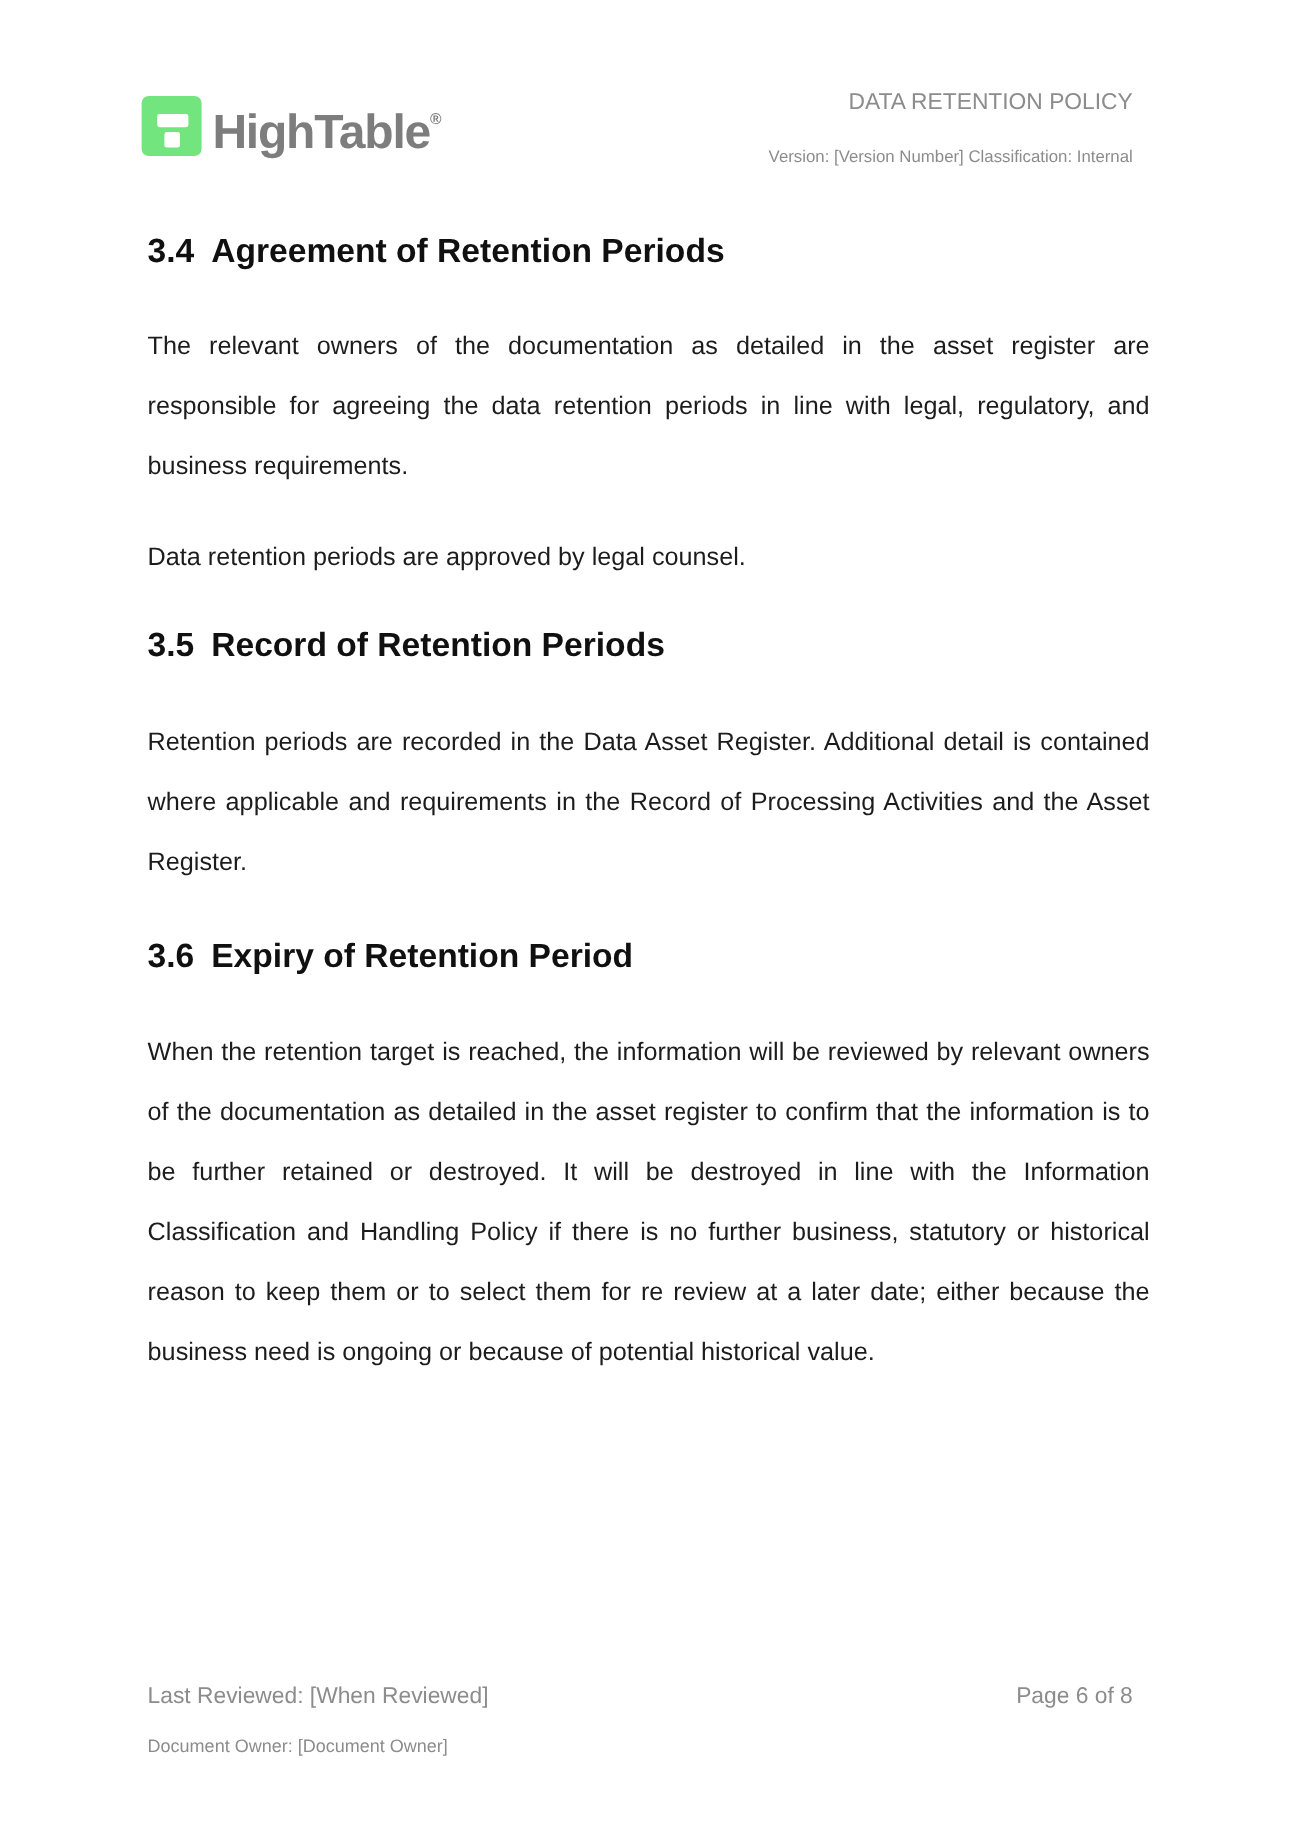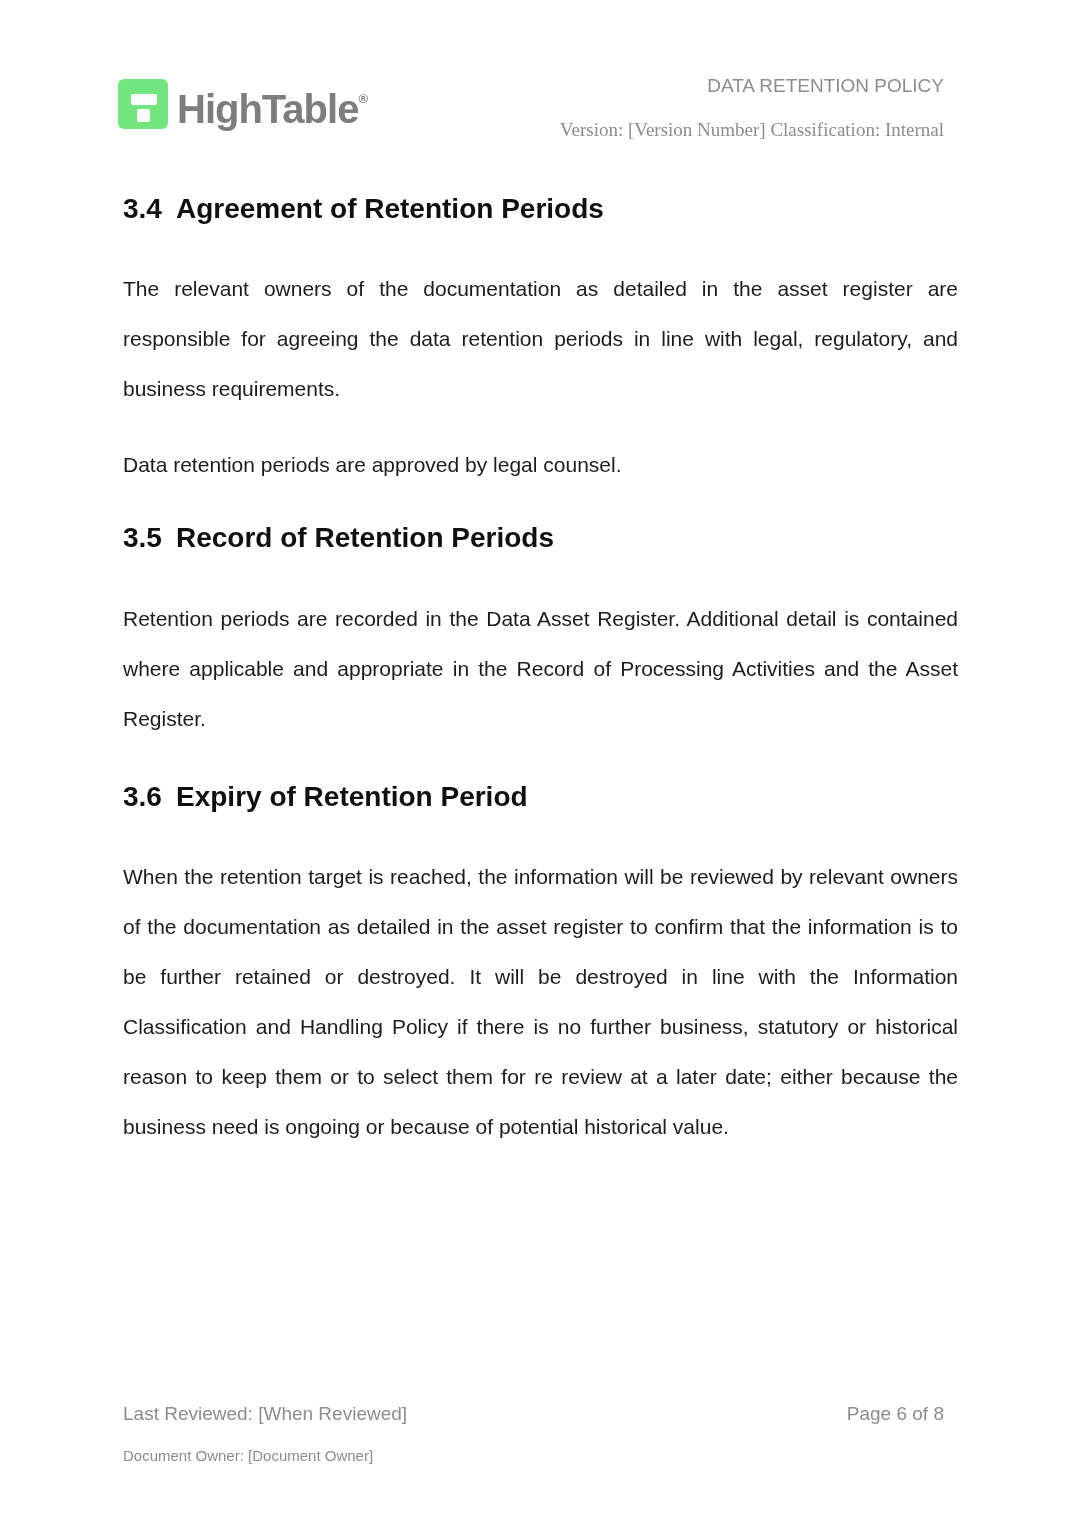--- a/index.html
+++ b/index.html
@@ -55,23 +55,23 @@
     letter-spacing: 0;
   }
   .doc-title {
     position: absolute; right: 125px; top: 74px;
     font-size: 19px; line-height: 24px;
     color: var(--muted_gray, #8c8c8c);
     text-align: center; white-space: nowrap;
   }
   .version-line {
     position: absolute; right: 125px; top: 118px;
-    font-size: 19px; line-height: 24px;
+    font-size: 14px; line-height: 24px;
     color: var(--muted_gray, #8c8c8c);
-    text-align: right; white-space: nowrap; font-family: Liberation Serif, serif;
+    text-align: right; white-space: nowrap;
   }
 
   
   .sec-heading {
     position: absolute; left: 123px; width: 835px;
     font-size: 28px; font-weight: bold;
     line-height: 34px;
     color: var(--heading_black, #101010);
     white-space: nowrap;
   }
@@ -123,21 +123,21 @@
   </div>
 
   <div class="doc-title">DATA RETENTION POLICY</div>
   <div class="version-line">Version: [Version Number] Classification: Internal</div>
 
   <div class="sec-heading" id="h34"><span class="num">3.4</span><span>Agreement of Retention Periods</span></div>
   <div class="body-para" id="p34a">The relevant owners of the documentation as detailed in the asset register are responsible for agreeing the data retention periods in line with legal, regulatory, and business requirements.</div>
   <div class="body-para single" id="p34b">Data retention periods are approved by legal counsel.</div>
 
   <div class="sec-heading" id="h35"><span class="num">3.5</span><span>Record of Retention Periods</span></div>
-  <div class="body-para" id="p35a">Retention periods are recorded in the Data Asset Register. Additional detail is contained where applicable and appropriate in the Record of Processing Activities and the Asset Register.</div>
+  <div class="body-para" id="p35a">Retention periods are recorded in the Data Asset Register. Additional detail is contained where applicable and requirements in the Record of Processing Activities and the Asset Register.</div>
 
   <div class="sec-heading" id="h36"><span class="num">3.6</span><span>Expiry of Retention Period</span></div>
   <div class="body-para" id="p36a">When the retention target is reached, the information will be reviewed by relevant owners of the documentation as detailed in the asset register to confirm that the information is to be further retained or destroyed. It will be destroyed in line with the Information Classification and Handling Policy if there is no further business, statutory or historical reason to keep them or to select them for re review at a later date; either because the business need is ongoing or because of potential historical value.</div>
 
   <div class="footer-left-1">Last Reviewed: [When Reviewed]</div>
   <div class="footer-left-2">Document Owner: [Document Owner]</div>
   <div class="footer-page">Page 6 of 8</div>
 
 </div>
 

